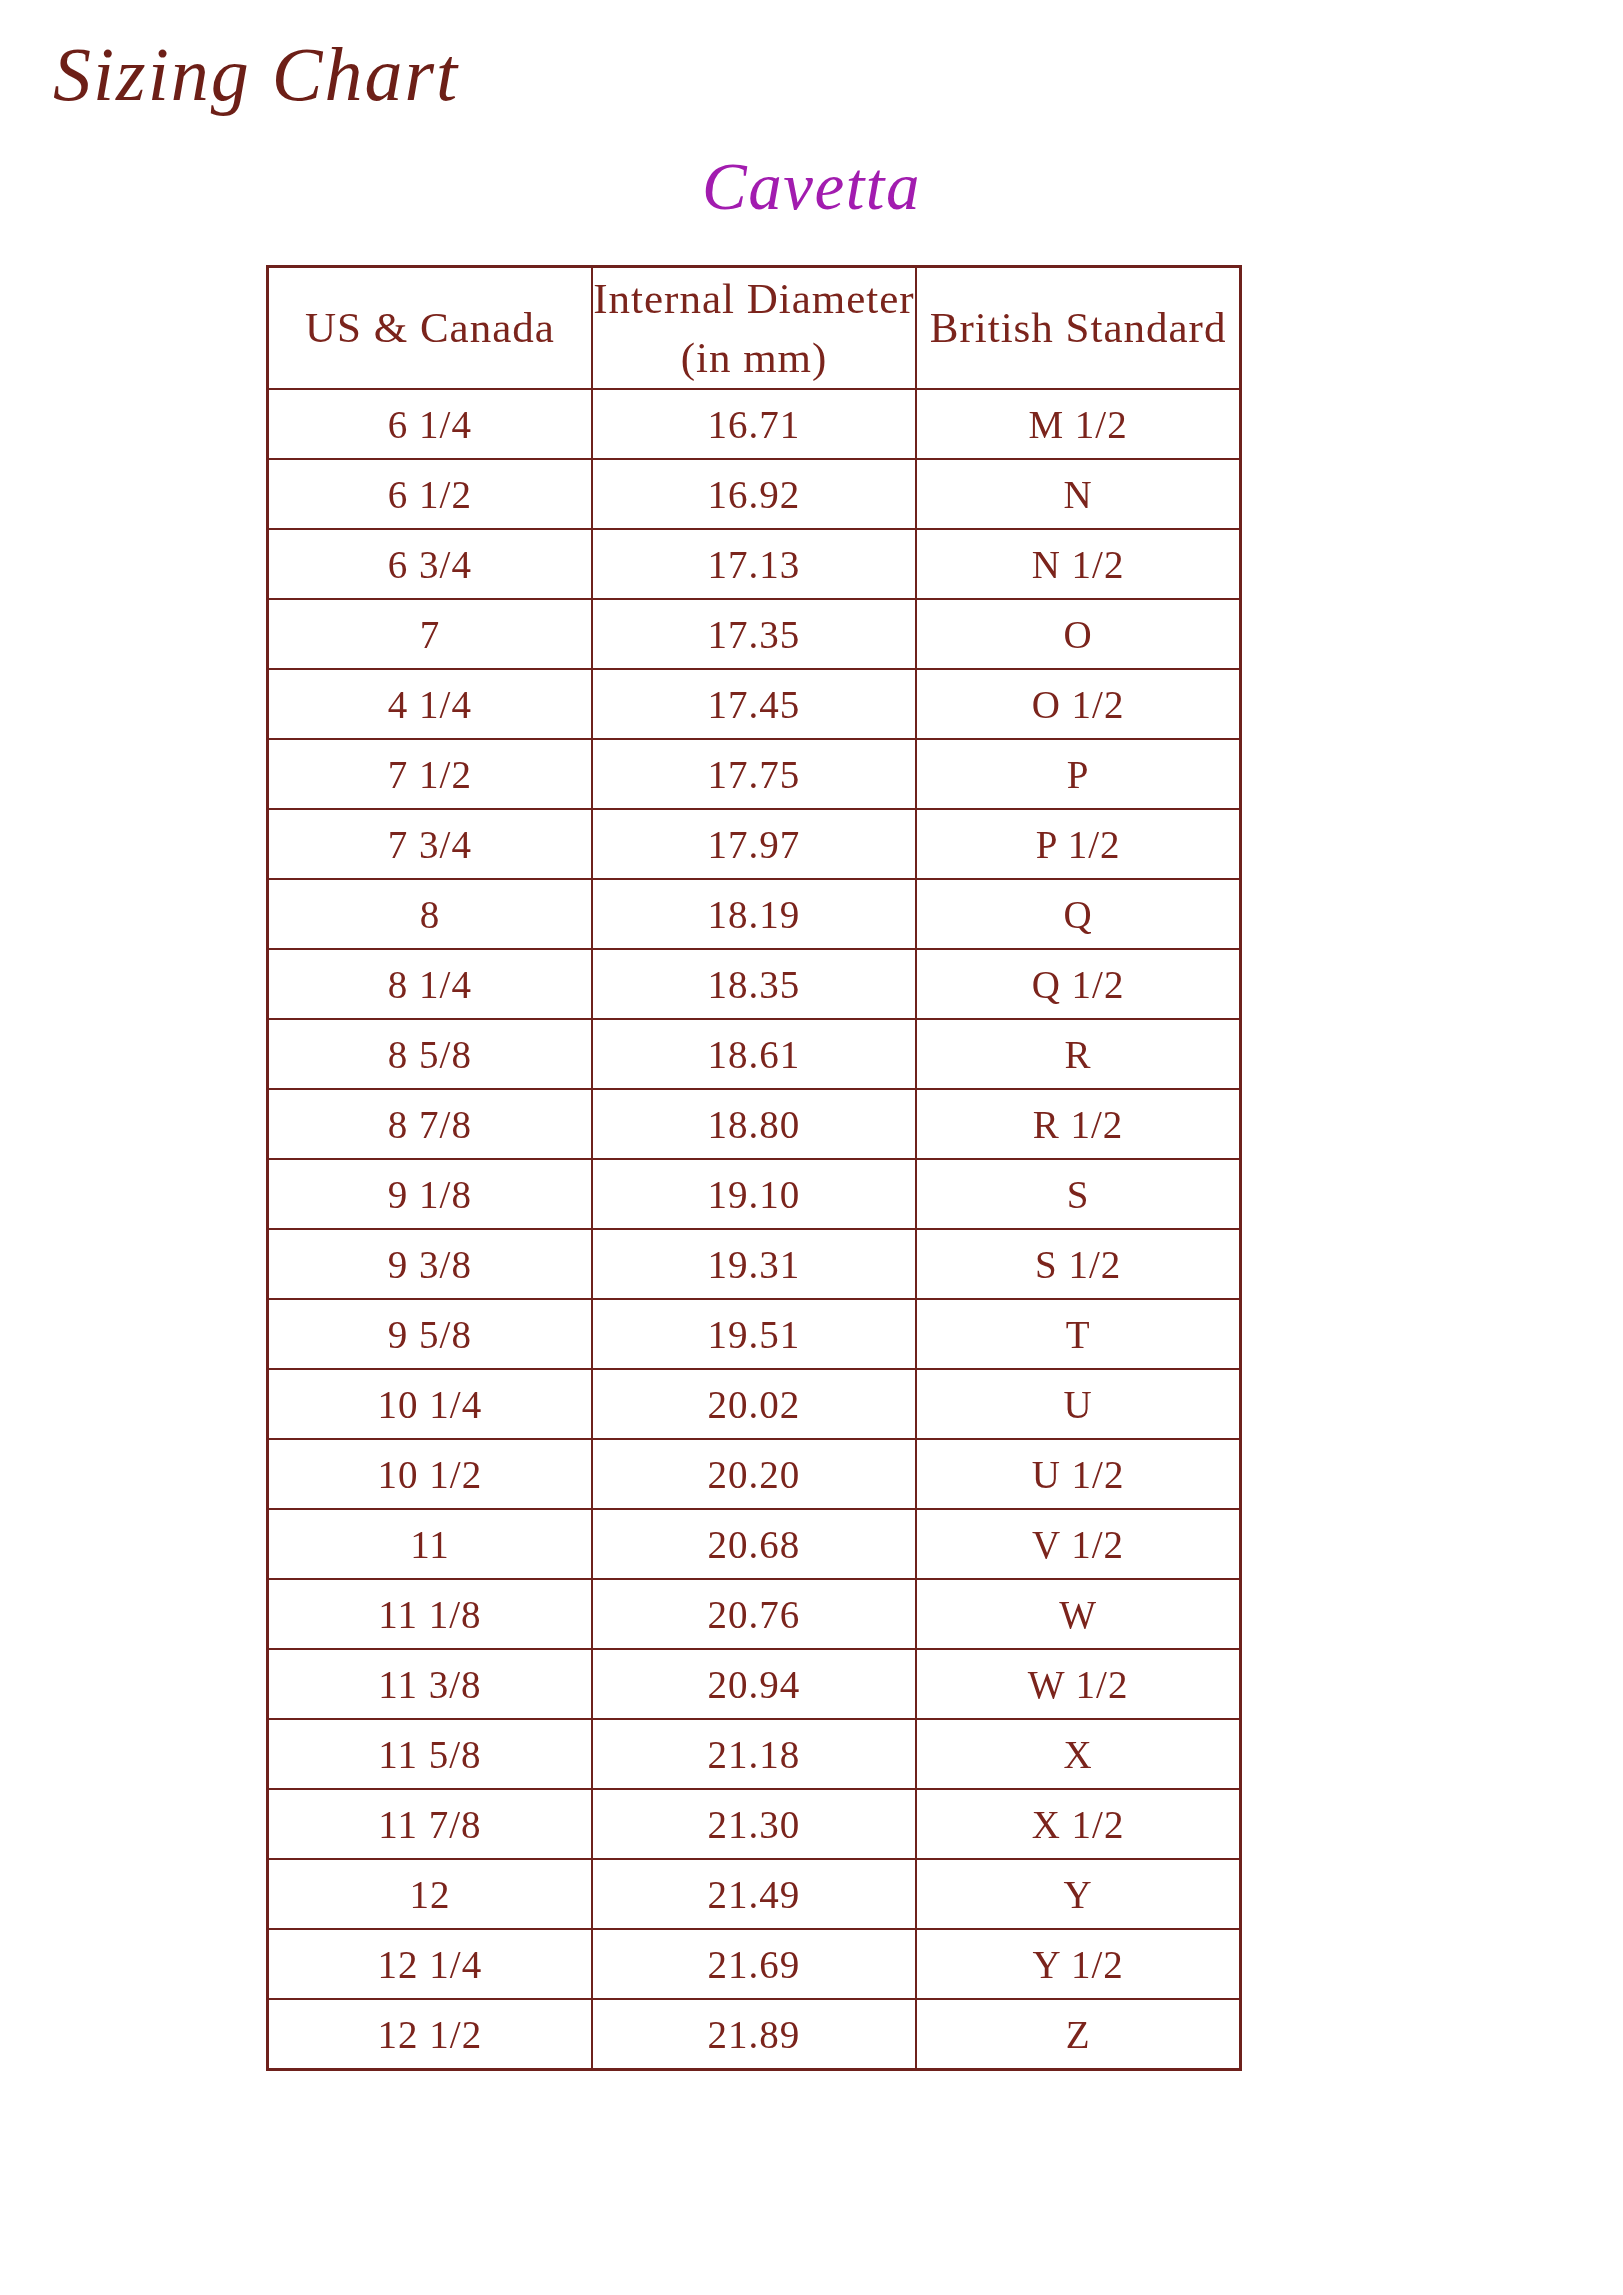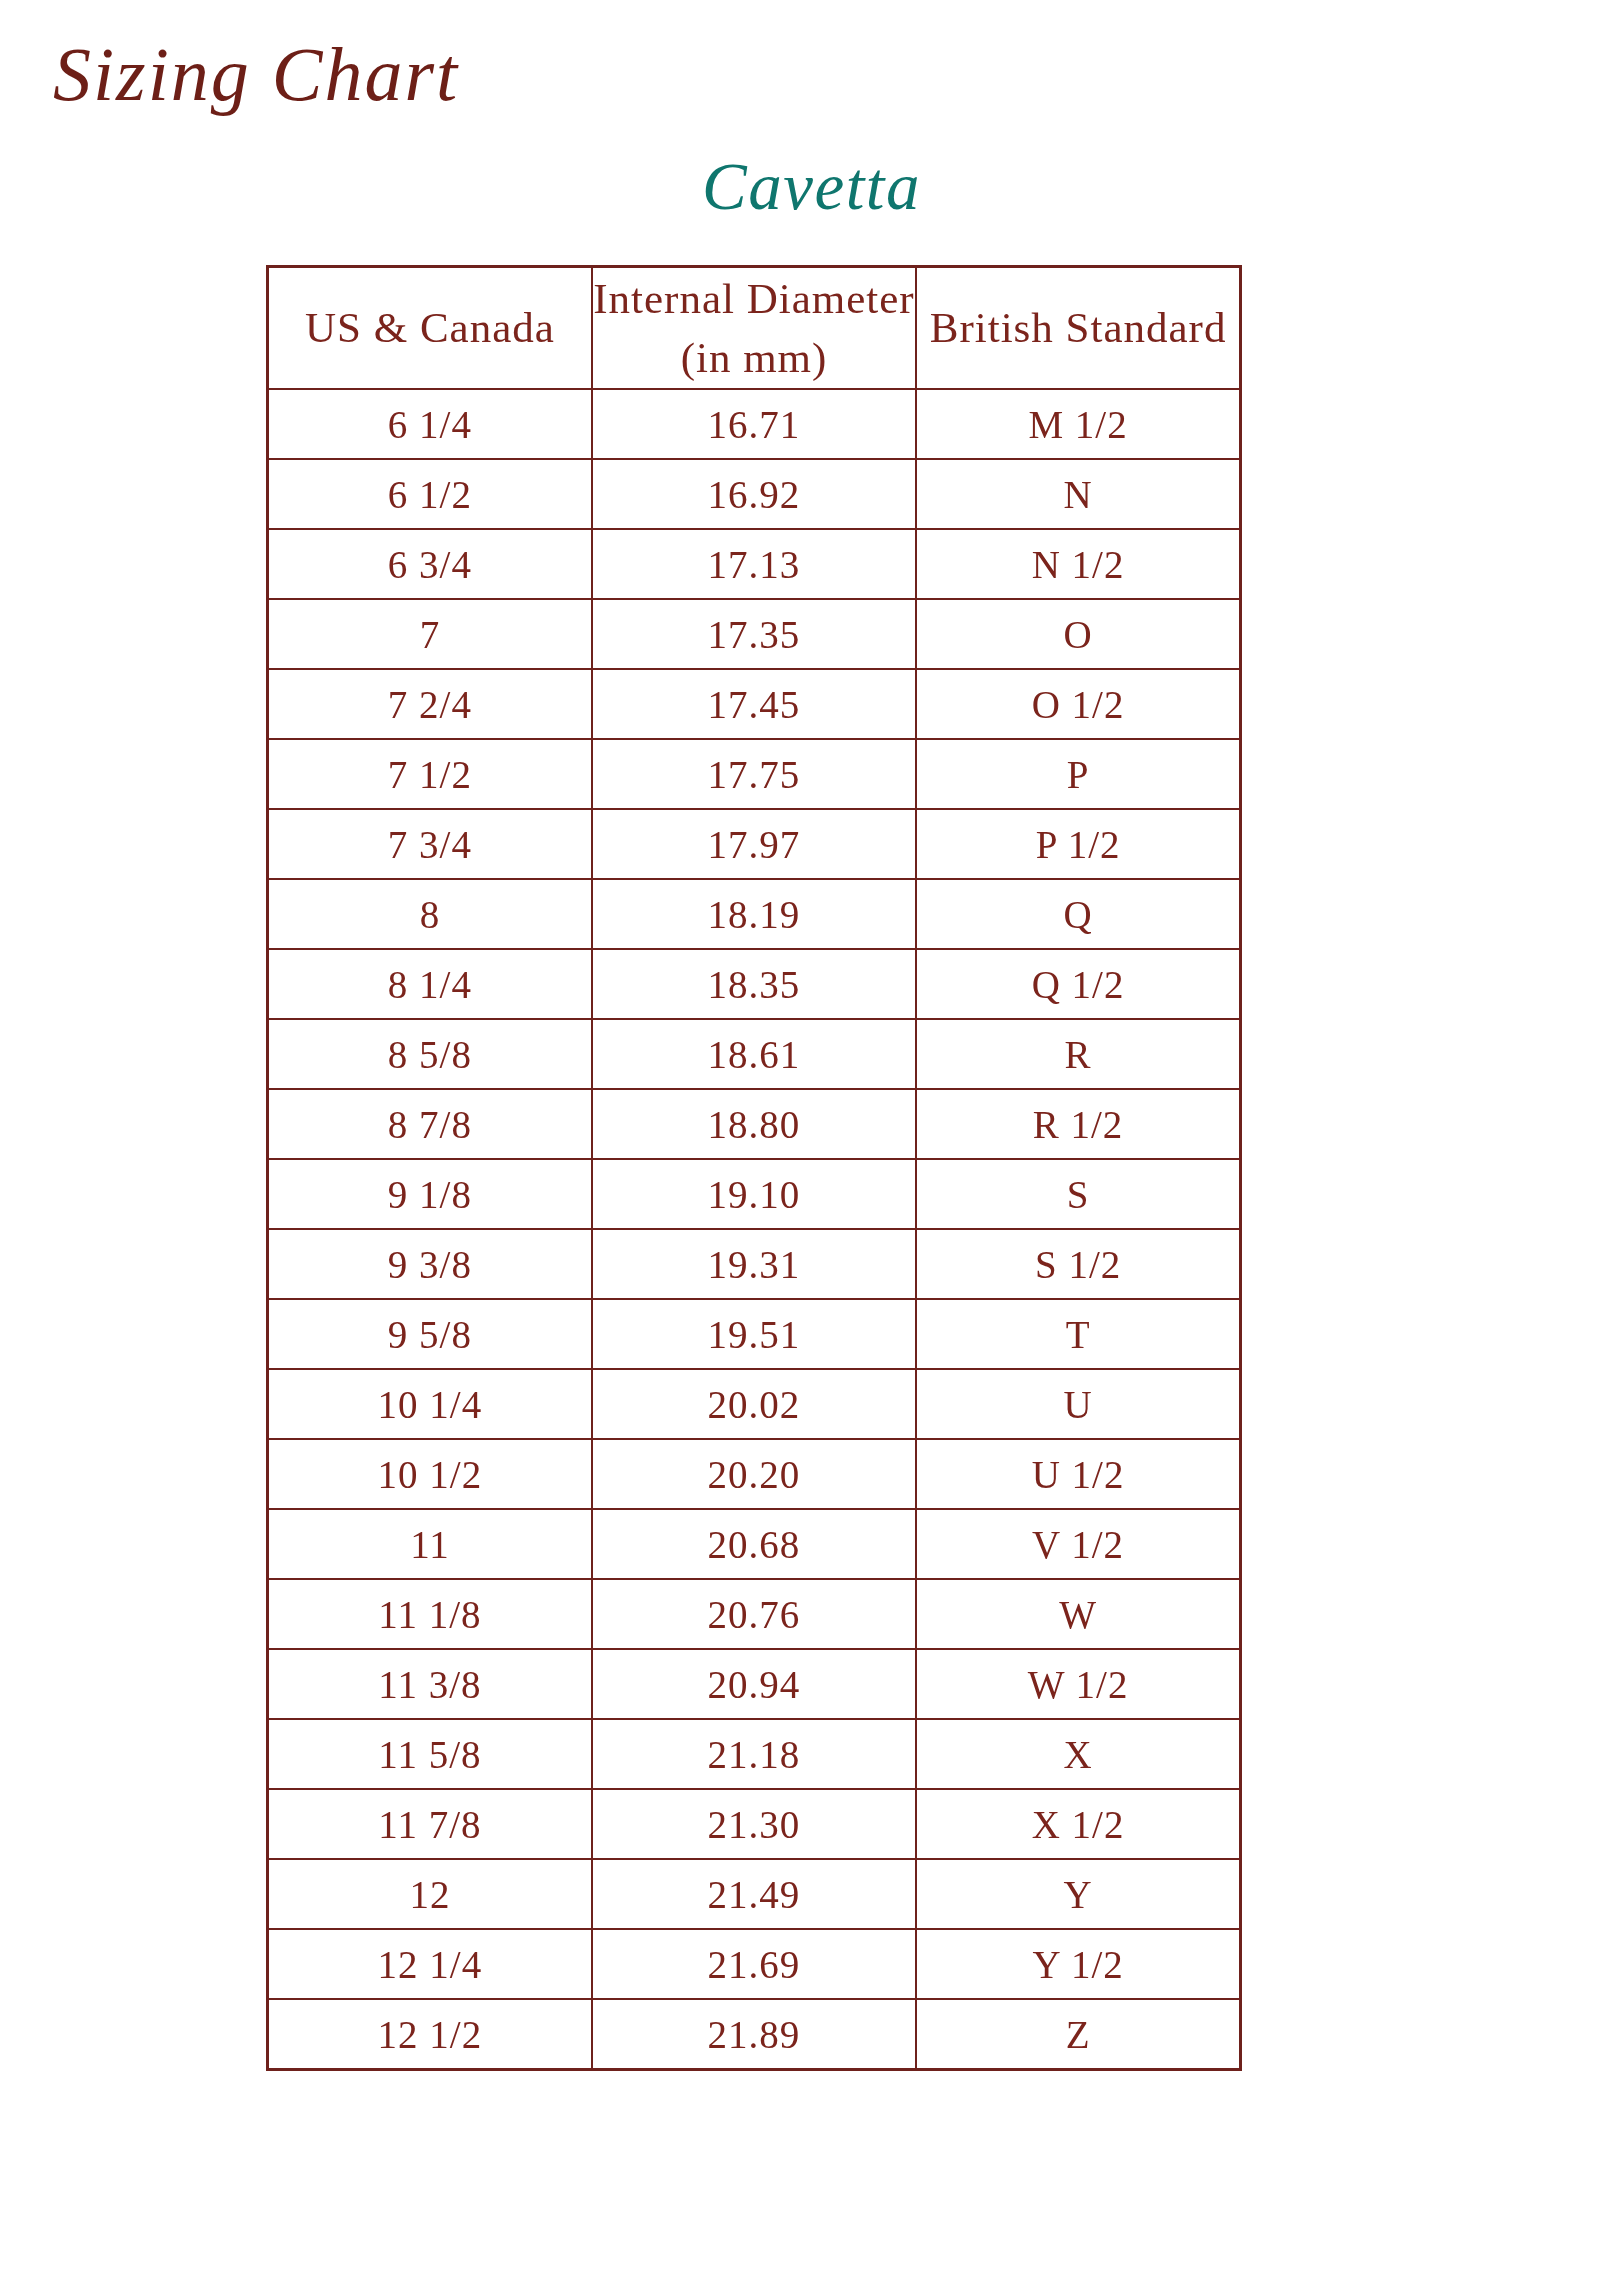--- a/index.html
+++ b/index.html
@@ -32,21 +32,21 @@
     left: 0;
     top: 148px;
     width: 100%;
     margin: 0;
     text-align: center;
     font-family: "Liberation Serif", "DejaVu Serif", serif;
     font-style: italic;
     font-weight: 500;
     font-size: 67px;
     letter-spacing: 1.5px;
-    color: #0f766e;
+    color: #a21caf;
     white-space: nowrap;
   }
   table.size-table {
     position: absolute;
     left: 266px;
     top: 265px;
     width: 976px;
     border-collapse: collapse;
     table-layout: fixed;
     border: 3.6px solid #6e211c;
@@ -123,21 +123,21 @@
           <td>6 3/4</td>
           <td>17.13</td>
           <td>N 1/2</td>
         </tr>
         <tr>
           <td>7</td>
           <td>17.35</td>
           <td>O</td>
         </tr>
         <tr>
-          <td>7 2/4</td>
+          <td>4 1/4</td>
           <td>17.45</td>
           <td>O 1/2</td>
         </tr>
         <tr>
           <td>7 1/2</td>
           <td>17.75</td>
           <td>P</td>
         </tr>
         <tr>
           <td>7 3/4</td>

